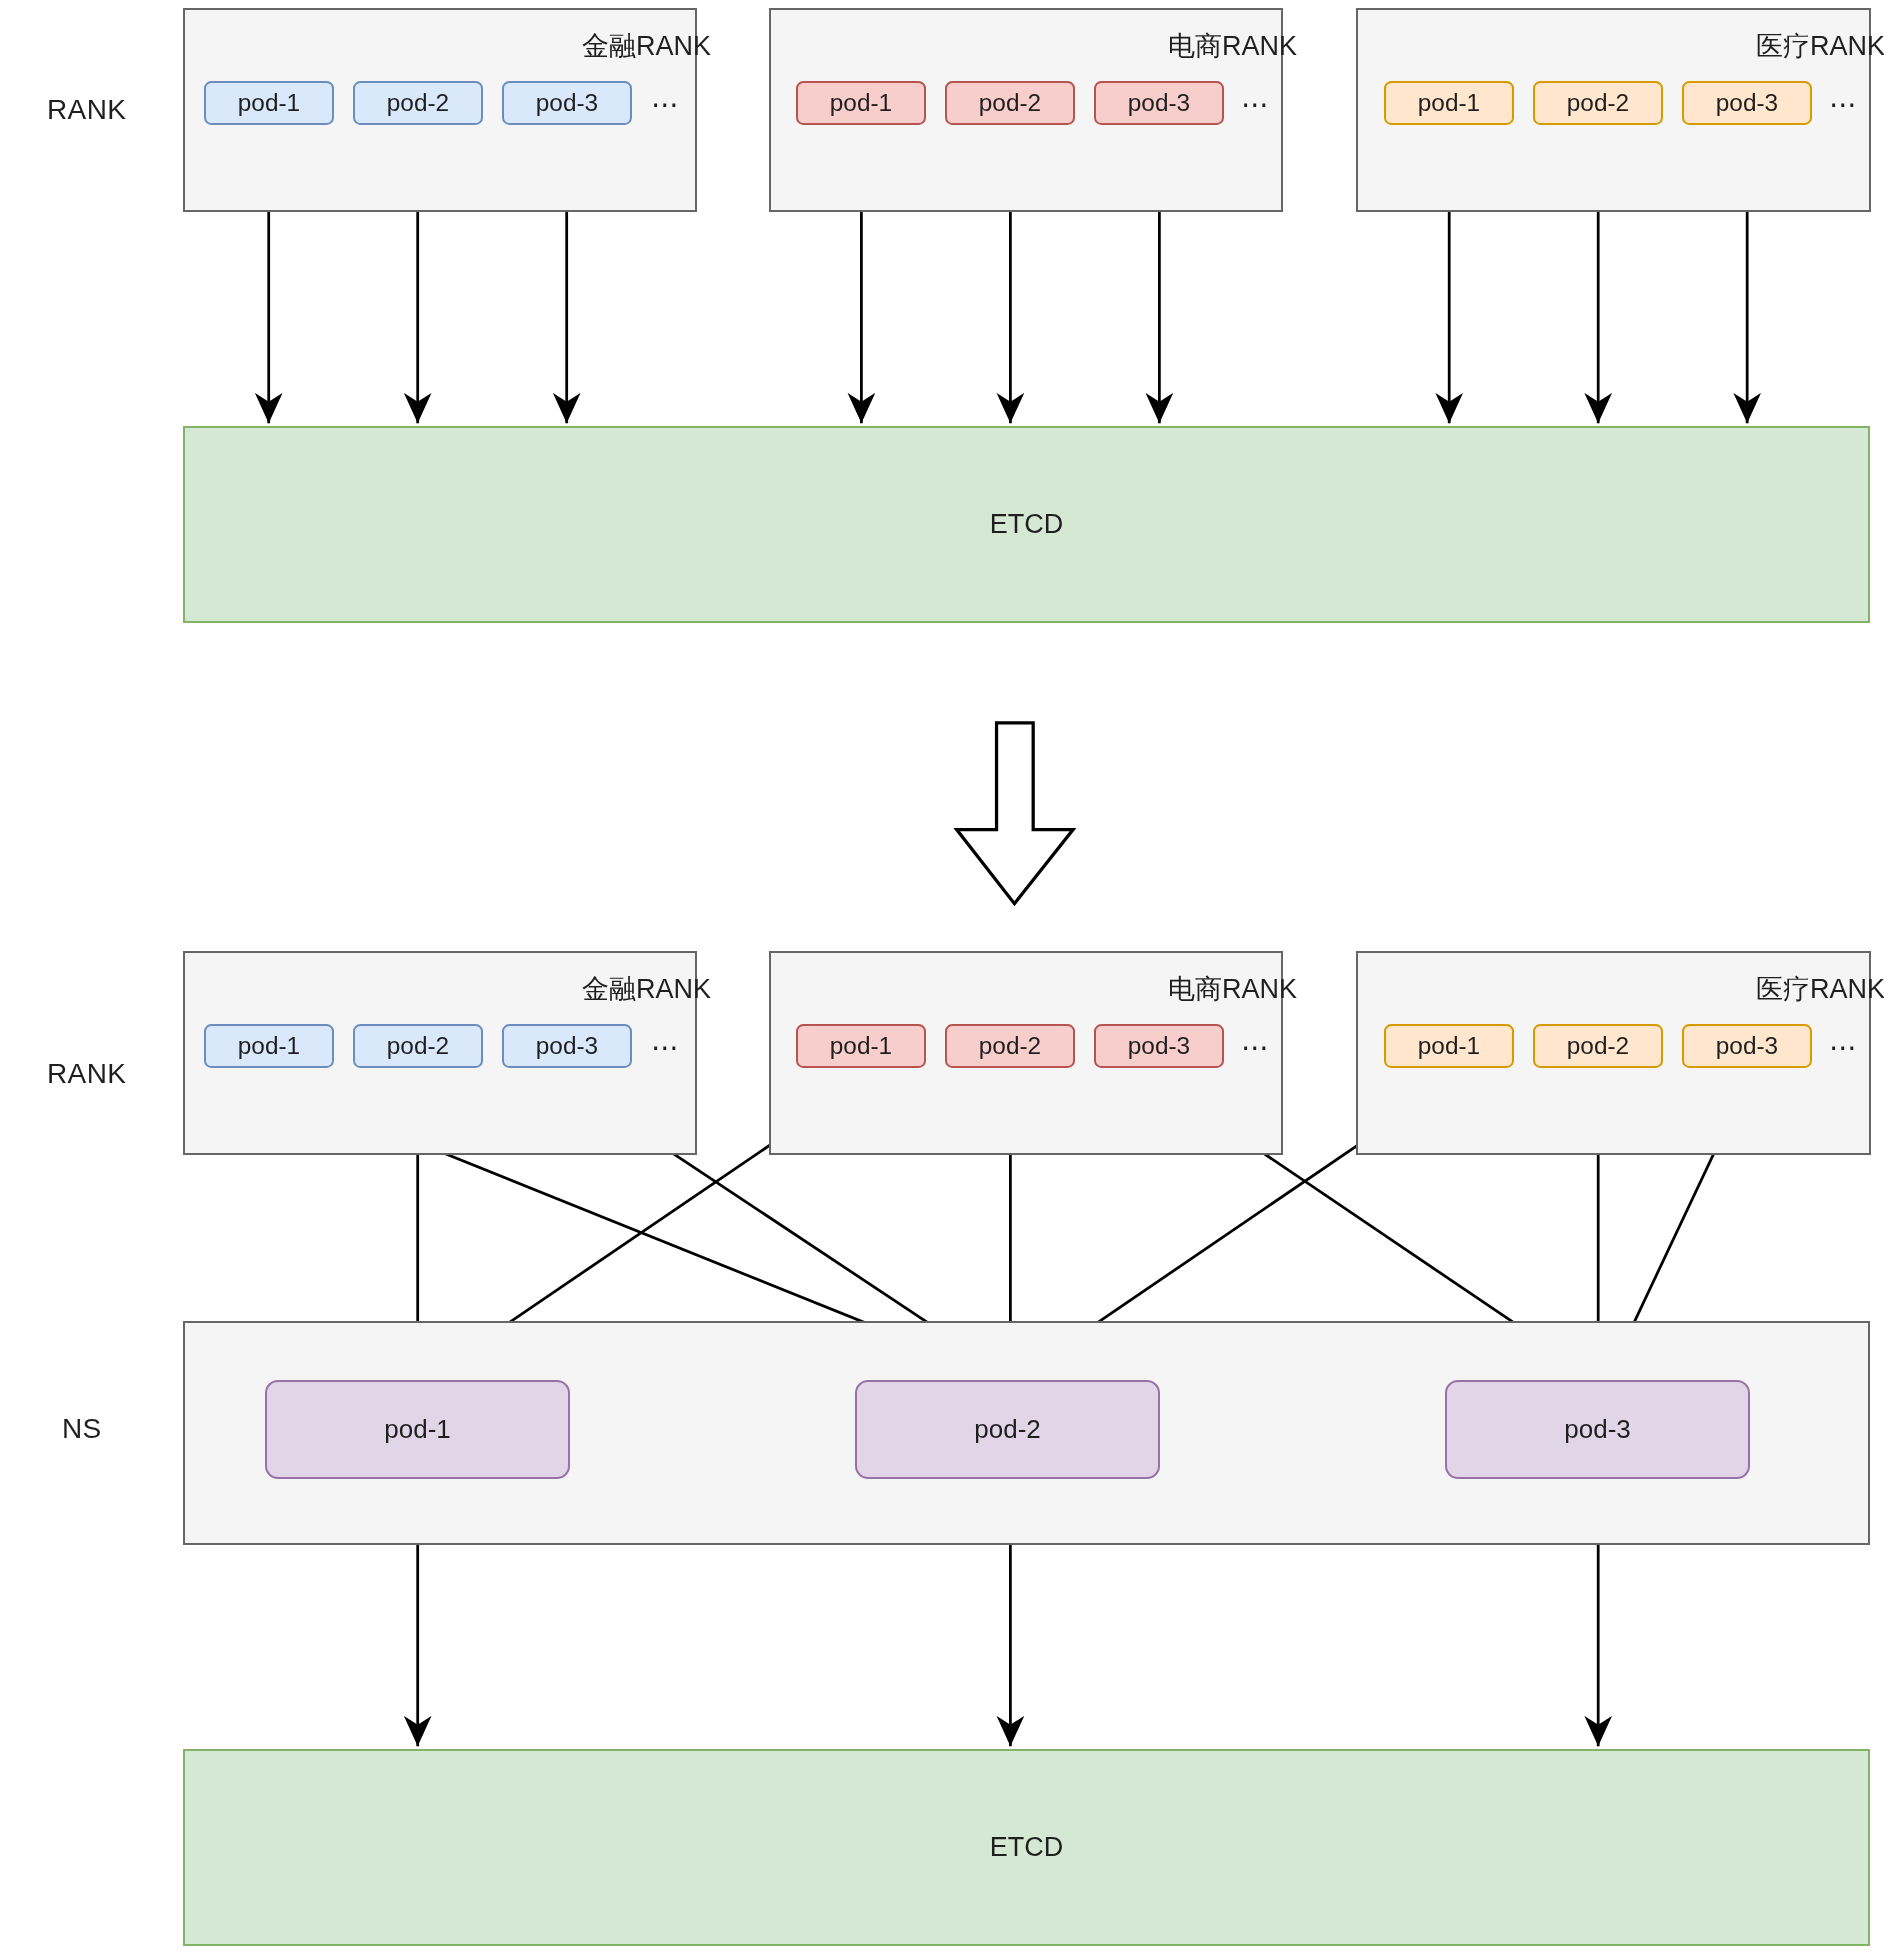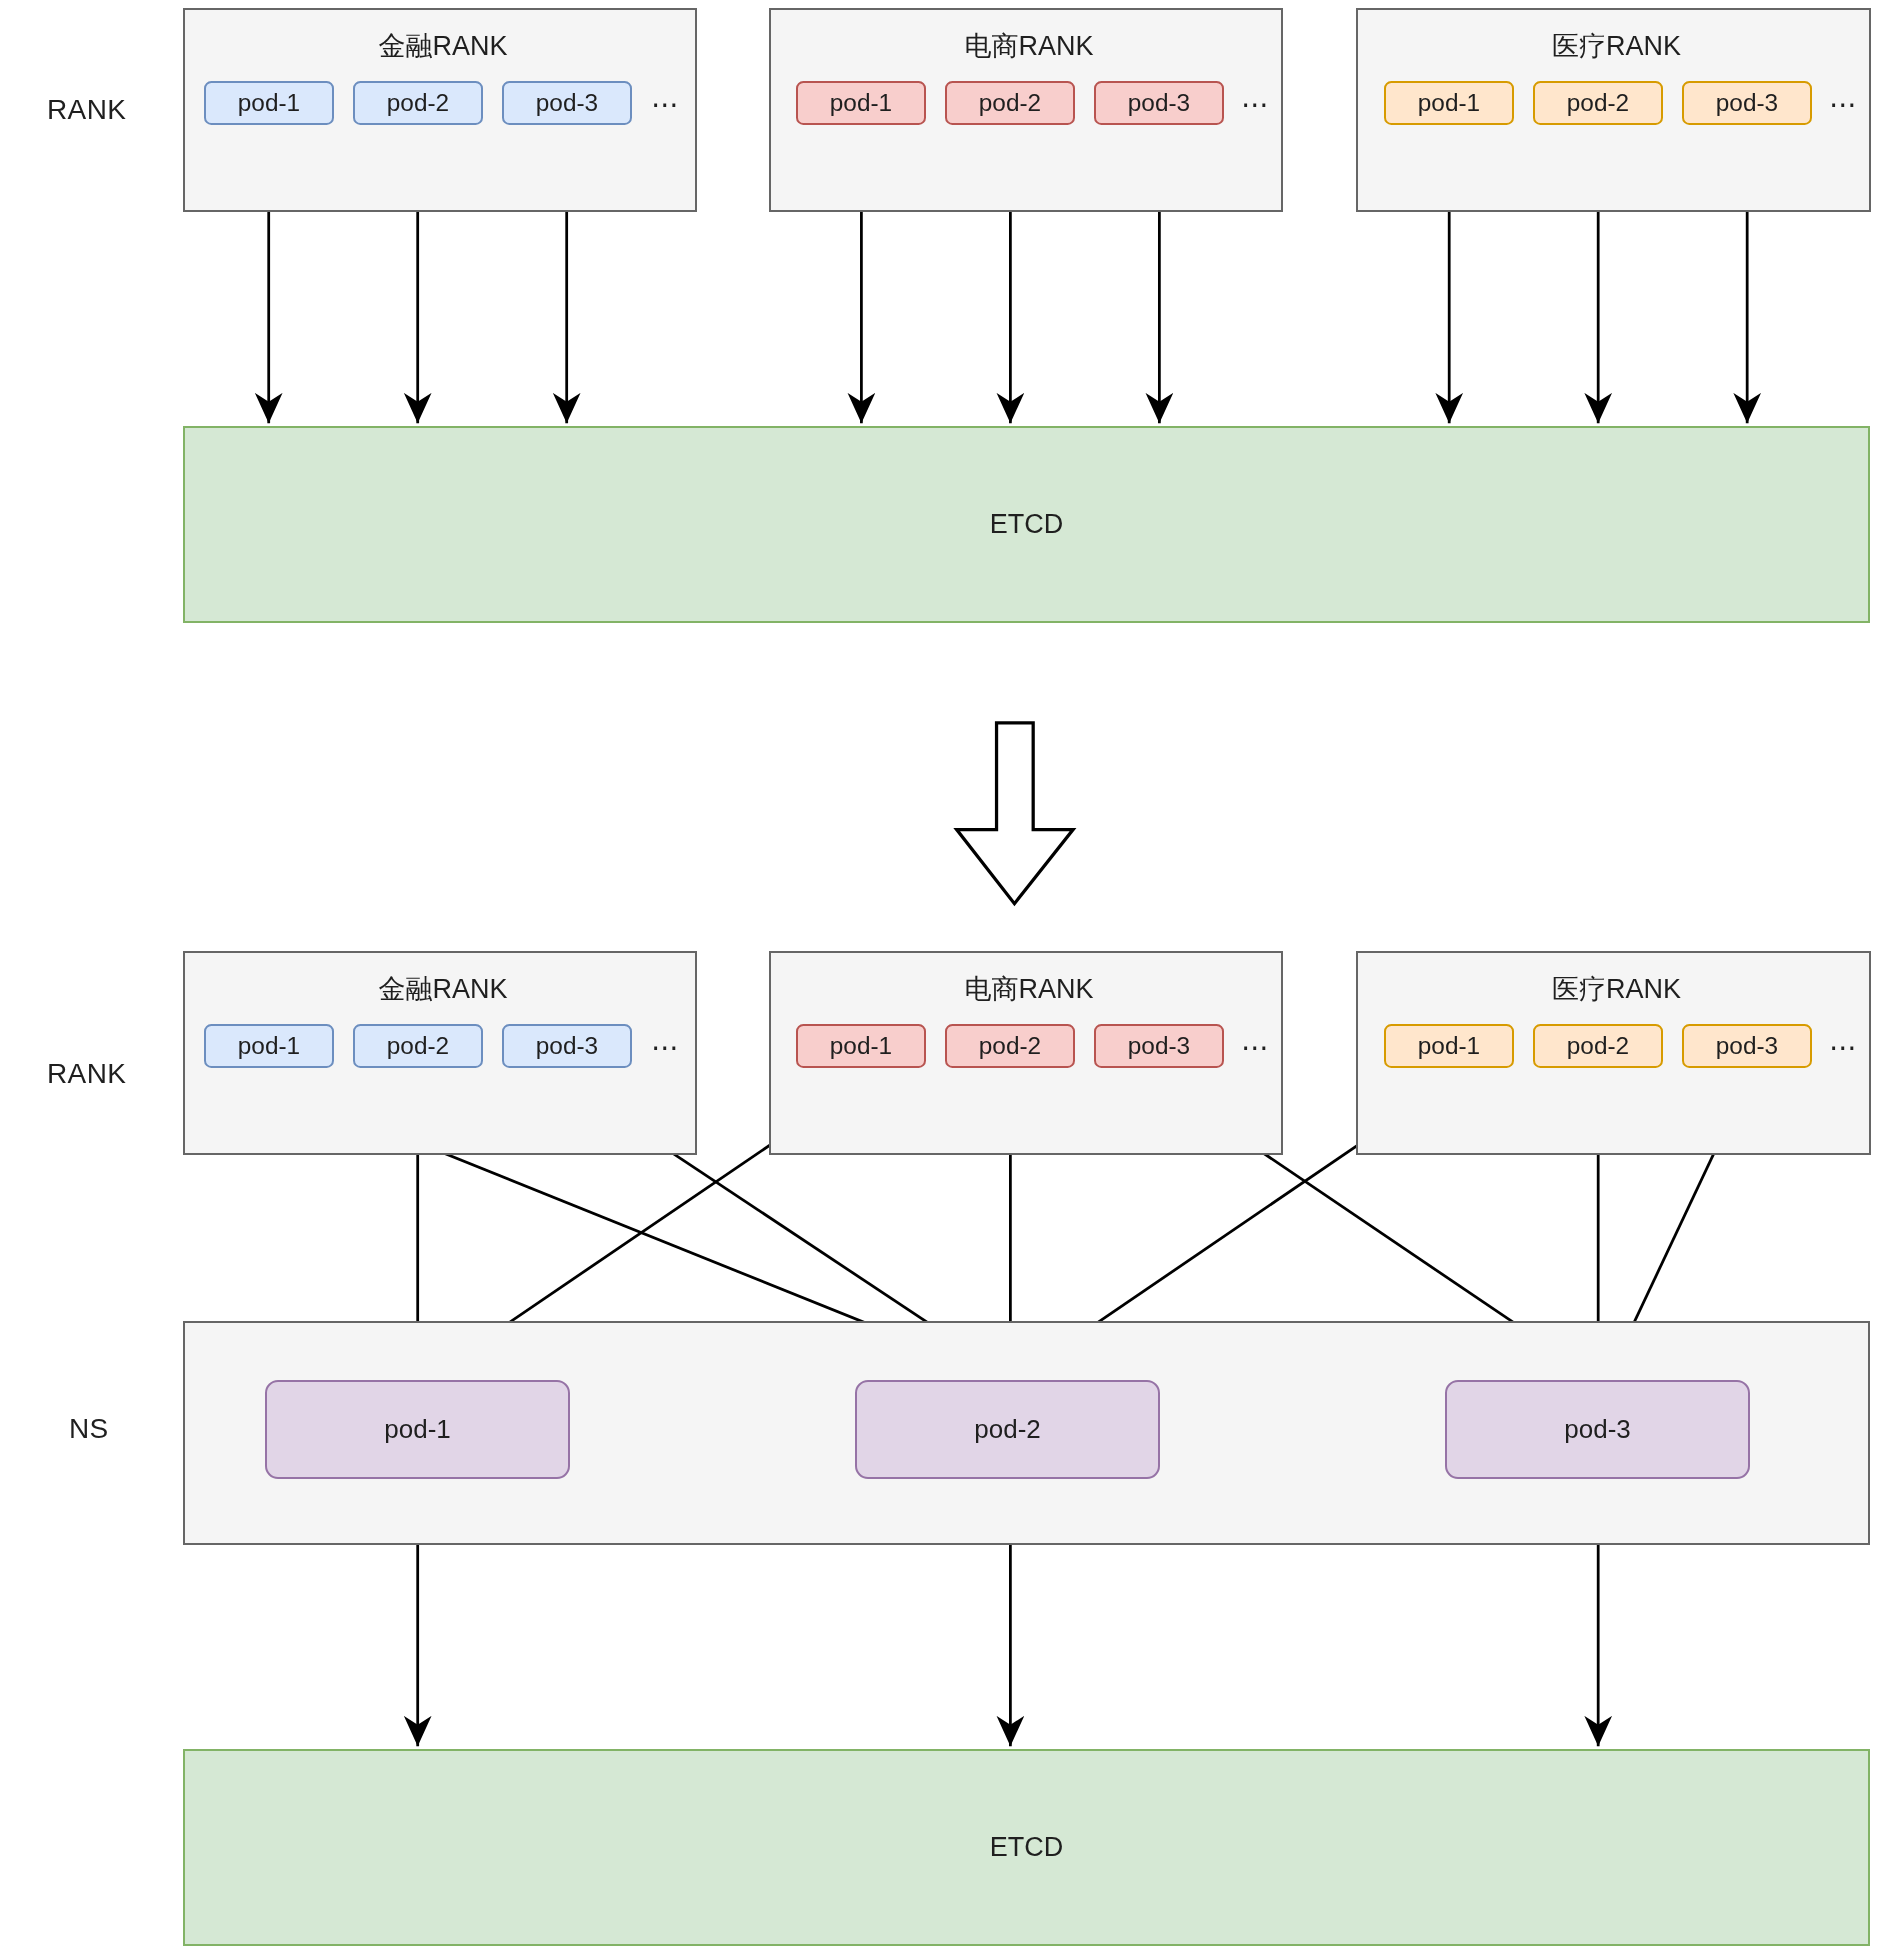--- a/index.html
+++ b/index.html
@@ -15,23 +15,23 @@
   }
   .group-box{
     position:absolute;
     background:#f5f5f5;
     border:2.4px solid #666666;
     box-sizing:border-box;
   }
   .group-title{
     position:absolute;
     width:100%;
-    text-align:center;
+    text-align:right;
     top:18px;
-    left:3px;
+    left:16px;
     font-size:27px;
     color:#1f1f1f;
   }
   .pod{
     position:absolute;
     box-sizing:border-box;
     border-radius:7.3px;
     display:flex;
     align-items:center;
     justify-content:center;
@@ -212,21 +212,21 @@
     <span>pod-1</span>
   </div>
   <div class="pod orange" style="left:1533px;top:1024px;width:130px;height:44px;">
     <span>pod-2</span>
   </div>
   <div class="pod orange" style="left:1682px;top:1024px;width:130px;height:44px;">
     <span>pod-3</span>
   </div>
   <div class="ellipsis" style="left:1829px;top:1034px;">⋯</div>
 
-  <div class="side-label" style="left:69px;top:1413px;">NS</div>
+  <div class="side-label" style="left:62px;top:1413px;">NS</div>
   <div class="ns-box" style="left:183px;top:1321px;width:1687px;height:224px;"></div>
 
   <div class="ns-pod" style="left:265px;top:1380px;width:305px;height:99px;">
     <span>pod-1</span>
   </div>
   <div class="ns-pod" style="left:855px;top:1380px;width:305px;height:99px;">
     <span>pod-2</span>
   </div>
   <div class="ns-pod" style="left:1445px;top:1380px;width:305px;height:99px;">
     <span>pod-3</span>

